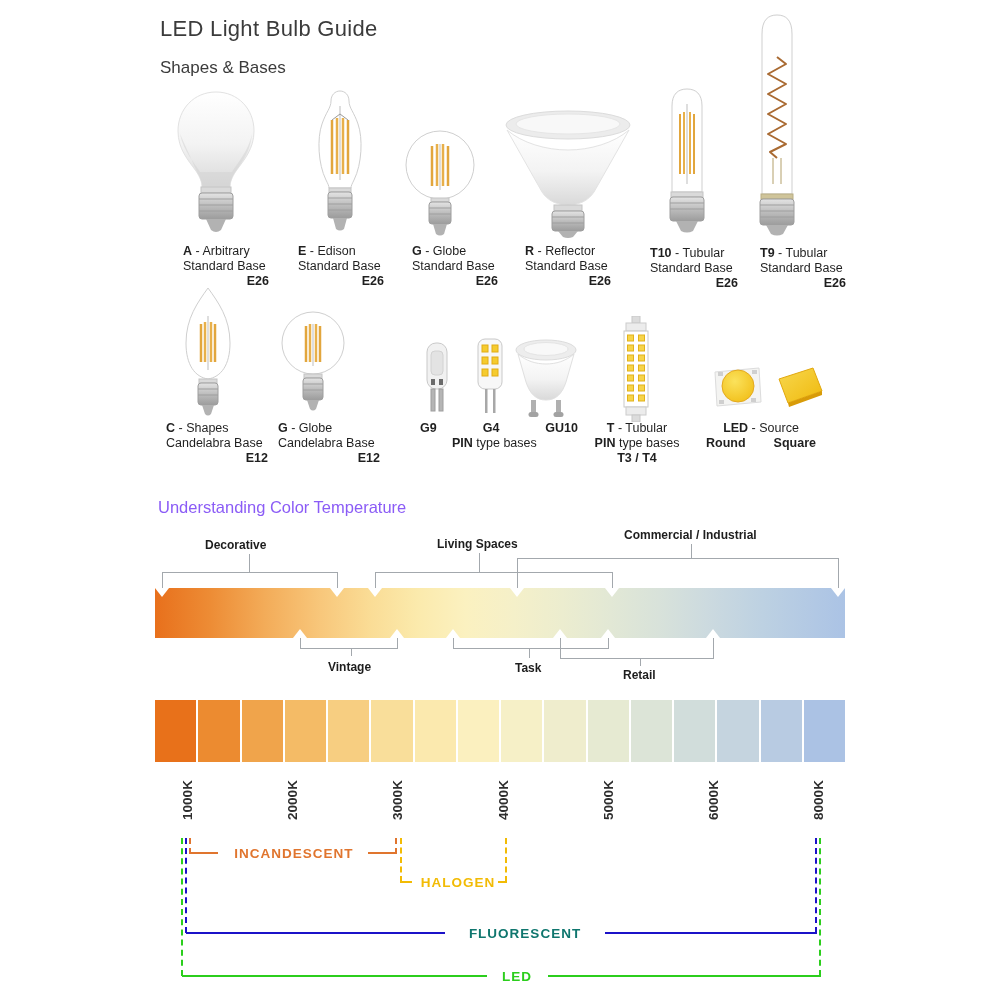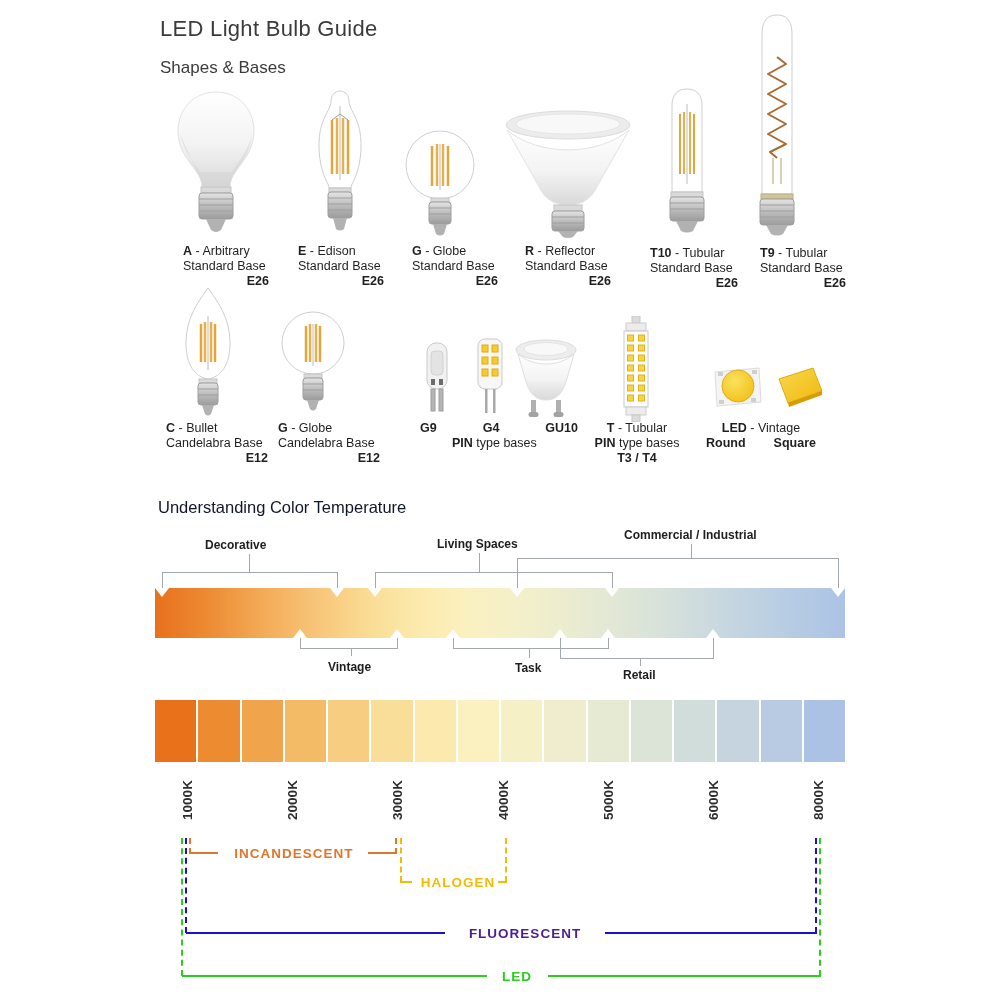--- a/index.html
+++ b/index.html
@@ -6,21 +6,21 @@
   #canvas{position:relative;width:1000px;height:1000px;background:#ffffff;overflow:hidden;
           font-family:"Liberation Sans", sans-serif;color:#222;}
   .abs{position:absolute;}
   .title{font-size:22px;color:#3b3b3b;letter-spacing:.3px;}
   .subtitle{font-size:17px;color:#3b3b3b;}
   .info{font-size:12.5px;line-height:15px;color:#333;}
   .blabel{position:absolute;font-size:12.5px;line-height:15px;color:#1f1f1f;}
   .blabel b{font-weight:bold;}
   .blabel .r{display:block;text-align:right;font-weight:bold;}
   .ctr{text-align:center;}
-  .heading2{font-size:16.5px;color:#0f172a;}
+  .heading2{font-size:16.5px;color:#8b5cf6;}
   .zone{position:absolute;font-weight:bold;font-size:12px;color:#1d1d1d;white-space:nowrap;}
   .ln{position:absolute;background:#a3a8ad;}
   .bar{position:absolute;left:155px;width:690px;}
   #bar1{top:588px;height:50px;}
   #bar2{top:700px;height:62px;display:flex;}
   #bar2 .seg{flex:1;margin-right:2px;}
   #bar2 .seg:last-child{margin-right:0;}
   .notch-u{position:absolute;width:0;height:0;border-left:7px solid transparent;border-right:7px solid transparent;border-bottom:9px solid #fff;}
   .notch-d{position:absolute;width:0;height:0;border-left:7px solid transparent;border-right:7px solid transparent;border-top:9px solid #fff;}
   .ktick{position:absolute;width:72px;height:14px;font-weight:bold;font-size:13.5px;color:#2e2e2e;
@@ -262,21 +262,21 @@
       <rect x="41" y="34" width="5" height="4" fill="#cfcfcf"></rect>
     <circle cx="28" cy="22" r="16" fill="url(#gy)" stroke="#E4A91F"></circle>
   </svg>
 
   <svg class="abs" style="left:772px;top:364px;" width="56" height="46" viewBox="0 0 56 46">
     <path d="M7,15 L41,4 L50,27 L16,39 Z" fill="url(#gy2)" stroke="#E2A80E"></path>
     <path d="M16,39 L50,27 L50,31 L17,43 Z" fill="#D89B08"></path>
   </svg>
 
   <div class="blabel" style="left:166px;top:421px;width:102px;">
-    <div><b>C</b><span> - Bullet</span></div>
+    <div><b>C</b><span> - Shapes</span></div>
     <div>Candelabra Base</div>
       <span class="r">E12</span>
   </div>
   <div class="blabel" style="left:278px;top:421px;width:102px;">
     <div><b>G</b><span> - Globe</span></div>
     <div>Candelabra Base</div>
       <span class="r">E12</span>
   </div>
   <div class="blabel" style="left:420px;top:421px;width:158px;">
     <div style="display:flex;justify-content:space-between;">
@@ -285,21 +285,21 @@
       <b>GU10</b>
     </div>
     <div style="padding-left:32px;"><b>PIN</b><span> type bases</span></div>
   </div>
   <div class="blabel ctr" style="left:578px;top:421px;width:118px;">
     <div><b>T</b><span> - Tubular</span></div>
     <div><b>PIN</b><span> type bases</span></div>
     <div><b>T3 / T4</b></div>
   </div>
   <div class="blabel ctr" style="left:702px;top:421px;width:118px;">
-    <div><b>LED</b><span> - Vintage</span></div>
+    <div><b>LED</b><span> - Source</span></div>
     <div style="display:flex;justify-content:space-between;padding:0 4px;">
       <b>Round</b>
       <b>Square</b>
     </div>
   </div>
 
   <div class="abs heading2" style="left:158px;top:498px;">Understanding Color Temperature</div>
 
   <div class="zone" style="left:205px;top:538px;">Decorative</div>
   <div class="zone" style="left:437px;top:537px;">Living Spaces</div>
@@ -371,21 +371,21 @@
 
   <div class="hline" style="left:190px;top:852px;width:28px;background:#E0752E;"></div>
   <div class="range-label" style="left:225px;top:846px;width:138px;color:#E0752E;">INCANDESCENT</div>
   <div class="hline" style="left:368px;top:852px;width:29px;background:#E0752E;"></div>
 
   <div class="hline" style="left:400px;top:881px;width:12px;background:#F2BB05;"></div>
   <div class="range-label" style="left:416px;top:875px;width:84px;color:#F2BB05;">HALOGEN</div>
   <div class="hline" style="left:498px;top:881px;width:9px;background:#F2BB05;"></div>
 
   <div class="hline" style="left:186px;top:932px;width:259px;background:#1B12C8;"></div>
-  <div class="range-label" style="left:455px;top:926px;width:140px;color:#4c1d95;">FLUORESCENT</div>
+  <div class="range-label" style="left:455px;top:926px;width:140px;color:#0f766e;">FLUORESCENT</div>
   <div class="hline" style="left:605px;top:932px;width:212px;background:#1B12C8;"></div>
 
   <div class="hline" style="left:182px;top:975px;width:305px;background:#2BCE1C;"></div>
   <div class="range-label" style="left:494px;top:969px;width:46px;color:#2BCE1C;">LED</div>
   <div class="hline" style="left:548px;top:975px;width:273px;background:#2BCE1C;"></div>
 
 <div class="ktick" style="left: 151px; top: 793px;">1000K</div>
     <div class="ktick" style="left: 256px; top: 793px;">2000K</div>
     <div class="ktick" style="left: 361px; top: 793px;">3000K</div>
     <div class="ktick" style="left: 467px; top: 793px;">4000K</div>

